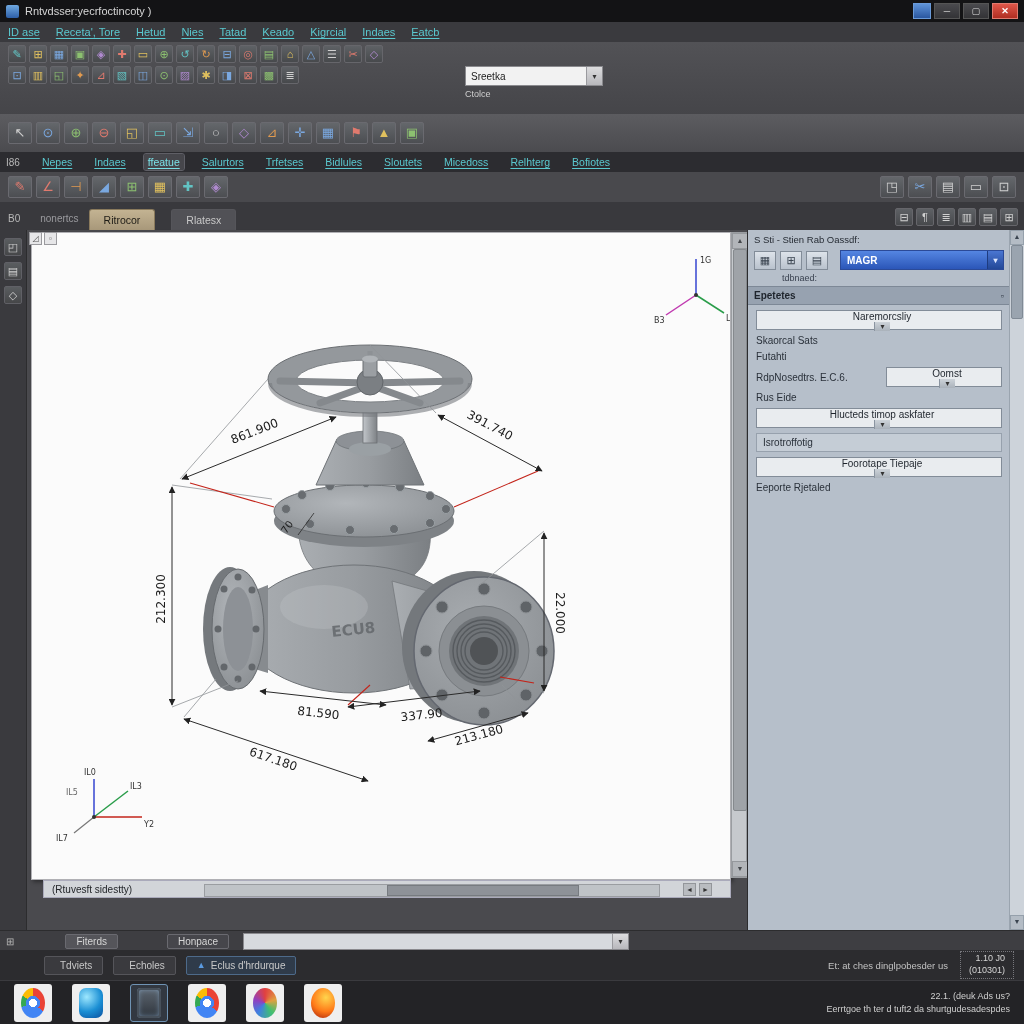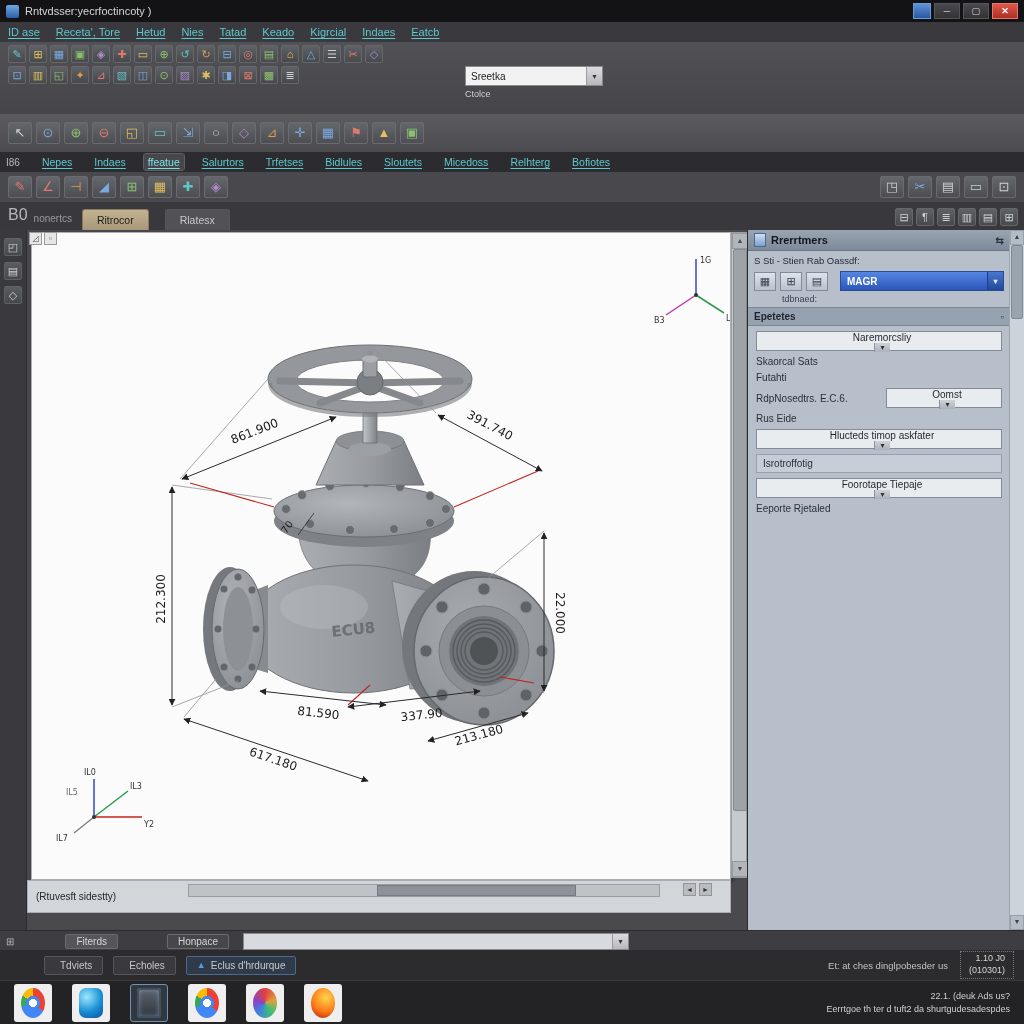--- a/index.html
+++ b/index.html
@@ -42,41 +42,41 @@
   .ribbon{top:152px;height:20px;background:#2c2c30;display:flex;align-items:center;padding:0 6px;gap:14px;border-bottom:1px solid #222;}
   .ribbon .prefix{color:#b8b8b8;font-size:10px;margin-right:4px;}
   .rtab{color:#5ac8cf;font-size:10.5px;text-decoration:underline;text-underline-offset:2px;cursor:default;
     padding:2px 4px;white-space:nowrap;background:none;border:none;}
   .rtab[data-active="true"]{background:#46464b;outline:1px solid #5f5f66;color:#7ae0e6;border-radius:2px;}
   
   .tb-draw{top:172px;height:30px;background:#49494d;display:flex;align-items:center;padding:0 8px;gap:4px;border-bottom:1px solid #333;}
   .tb-draw .right-cluster{margin-left:auto;display:flex;gap:4px;}
   
   .doc-row{top:202px;height:28px;background:#39393d;display:flex;align-items:flex-end;padding:0 6px;gap:2px;}
-  .doc-corner{color:#b8b8b8;font-size:16px;margin:0 4px 6px 2px;}
+  .doc-corner{color:#b8b8b8;font-size:10px;margin:0 18px 6px 2px;}
   .doc-label{color:#9a9a9e;font-size:10px;margin:0 8px 6px 0;}
   .dtab{font-size:10.5px;padding:4px 14px;border:1px solid #55555a;border-bottom:none;border-radius:3px 3px 0 0;
     background:#515156;color:#c8c8c8;cursor:default;}
   .dtab[data-active="true"]{background:linear-gradient(#c3b392,#a8987a);color:#1e1c16;border-color:#8a7a5c;}
   .doc-row .right-cluster{margin-left:auto;display:flex;gap:3px;margin-bottom:4px;}
   
   .main{top:230px;bottom:94px;display:flex;}
   .left-strip{width:26px;background:#3a3a3e;border-right:1px solid #2c2c2e;display:flex;flex-direction:column;align-items:center;padding-top:8px;gap:6px;}
   .strip-ic{width:18px;height:18px;border:1px solid #606066;border-radius:2px;background:linear-gradient(#5a5d60,#464749);
     color:#cfcfcf;font-size:11px;line-height:16px;text-align:center;padding:0;}
   .canvas-col{flex:1;position:relative;background:#4a4a4e;}
   .sheet{position:absolute;left:4px;top:2px;width:698px;height:646px;background:#fbfbfb;border:1px solid #b0b0b4;box-shadow:2px 2px 4px rgba(0,0,0,.4);}
   .corner-btns{position:absolute;left:2px;top:2px;display:flex;gap:2px;z-index:3;}
   .corner-btn{width:13px;height:13px;border:1px solid #9a9a9e;background:#e6e6e8;color:#555;font-size:8px;line-height:11px;text-align:center;padding:0;}
   .vscroll{position:absolute;right:0;top:2px;width:16px;height:646px;background:#c6c9cd;border:1px solid #9a9da1;box-sizing:border-box;}
   .vscroll .arr{position:absolute;left:0;width:14px;height:14px;background:#b2b5b9;border:1px solid #95989c;
     font-size:7px;color:#44474b;text-align:center;line-height:13px;}
   .vscroll .arr.up{top:0}.vscroll .arr.dn{bottom:0}
   .vscroll .thumb{position:absolute;left:1px;top:16px;width:12px;height:560px;background:#9fa3a8;border:1px solid #85898d;border-radius:2px;}
-  .canvas-status{position:absolute;left:0;right:16px;top:650px;height:33px;background:#d2d5d9;border:1px solid #aab;box-sizing:border-box;
+  .canvas-status{position:absolute;left:16px;right:16px;top:650px;height:18px;background:#d2d5d9;border:1px solid #aab;box-sizing:border-box;
     display:flex;align-items:center;font-size:10px;color:#23262a;padding-left:8px;}
   .hscroll{position:absolute;left:160px;right:70px;top:3px;height:11px;background:#bfc3c7;border:1px solid #9a9da1;}
   .hscroll .thumb{position:absolute;left:40%;width:42%;top:0;height:9px;background:#8e9298;border:1px solid #777b80;}
   .cs-btn{position:absolute;width:13px;height:13px;top:2px;background:#b9bcc0;border:1px solid #93969a;font-size:7px;line-height:11px;text-align:center;padding:0;color:#333;}
   
   .panel{width:276px;background:#b6bfca;border-left:1px solid #2c2c2e;position:relative;font-size:10px;color:#22282f;}
   .panel-inner{position:absolute;left:0;top:0;right:14px;bottom:0;}
   .p-header{height:20px;background:linear-gradient(#9aa5b3,#7e8a99);display:flex;align-items:center;padding:0 6px;gap:5px;
     font-size:11px;font-weight:bold;color:#10161e;border-bottom:1px solid #6d7886;}
   .p-header .doc-ic{width:10px;height:12px;background:linear-gradient(#cfe0f2,#7aa0cc);border:1px solid #4c6a90;}
@@ -477,25 +477,20 @@
       <div class="hscroll">
         <div class="thumb"></div>
       </div>
       <button class="cs-btn" style="right:34px;">◄</button>
       <button class="cs-btn" style="right:18px;">►</button>
     </div>
   </div>
 
   <div class="panel">
     <div class="panel-inner">
-      <div class="p-header">
-        <span class="doc-ic"></span>
-        <span>Rrerrtmers</span>
-        <span class="collapse">⇆</span>
-      </div>
       <div class="p-sub">S   Sti - Stien      Rab      Oassdf:</div>
       <div class="p-controls">
         <span style="display:flex;gap:4px;">
             <button class="p-icbtn">▦</button>
             <button class="p-icbtn">⊞</button>
             <button class="p-icbtn">▤</button>
           </span>
         <div class="p-combo-blue">
           <span>MAGR</span>
           <span class="combo-arrow"></span>

